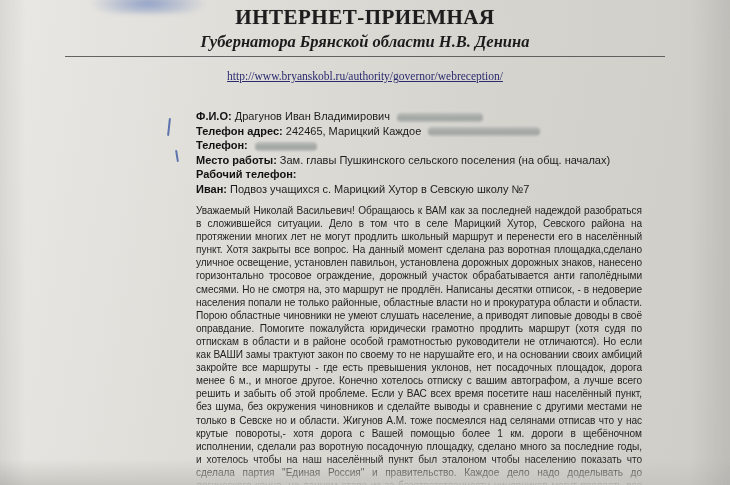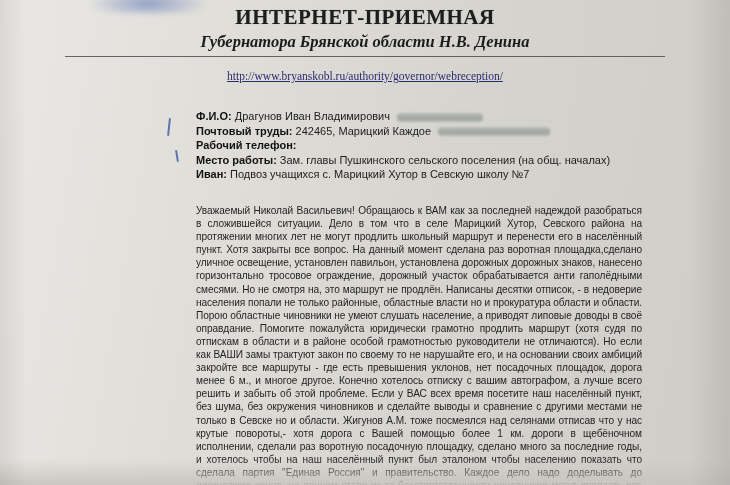--- a/index.html
+++ b/index.html
@@ -180,30 +180,34 @@
   <div class="pen-mark pen-a"></div>
   <div class="pen-mark pen-b"></div>
 
   <div class="fields">
     <div class="field-row">
       <span class="field-label">Ф.И.О:</span>
       <span class="field-value">Драгунов Иван Владимирович</span>
       <span class="redact w1"></span>
     </div>
     <div class="field-row">
-      <span class="field-label">Почтовый труды:</span>
+      <span class="field-label">Телефон адрес:</span>
       <span class="field-value">242465, Марицкий Каждое</span>
       <span class="redact w3"></span>
     </div>
     <div class="field-row">
-      <span class="field-label">Рабочий телефон:</span>
+      <span class="field-label">Телефон:</span>
+      <span class="redact w2"></span>
     </div>
     <div class="field-row">
       <span class="field-label">Место работы:</span>
       <span class="field-value">Зам. главы Пушкинского сельского поселения (на общ. началах)</span>
+    </div>
+    <div class="field-row">
+      <span class="field-label">Рабочий телефон:</span>
     </div>
     <div class="field-row">
       <span class="field-label">Иван:</span>
       <span class="field-value">Подвоз учащихся с. Марицкий Хутор в Севскую школу №7</span>
     </div>
   </div>
 
   <div class="body-text">
     <p>Уважаемый Николай Васильевич! Обращаюсь к ВАМ как за последней надеждой разобраться в сложившейся ситуации. Дело в том что в селе Марицкий Хутор, Севского района на протяжении многих лет не могут продлить школьный маршрут и перенести его в населённый пункт. Хотя закрыты все вопрос. На данный момент сделана раз воротная площадка,сделано уличное освещение, установлен павильон, установлена дорожных дорожных знаков, нанесено горизонтально тросовое ограждение, дорожный участок обрабатывается анти гаполёдными смесями. Но не смотря на, это маршрут не продлён. Написаны десятки отписок, - в недоверие населения попали не только районные, областные власти но и прокуратура области и области. Порою областные чиновники не умеют слушать население, а приводят липовые доводы в своё оправдание. Помогите пожалуйста юридически грамотно продлить маршрут (хотя судя по отпискам в области и в районе особой грамотностью руководители не отличаются). Но если как ВАШИ замы трактуют закон по своему то не нарушайте его, и на основании своих амбиций закройте все маршруты - где есть превышения уклонов, нет посадочных площадок, дорога менее 6 м., и многое другое. Конечно хотелось отписку с вашим автографом, а лучше всего решить и забыть об этой проблеме. Если у ВАС всех время посетите наш населённый пункт, без шума, без окружения чиновников и сделайте выводы и сравнение с другими местами не только в Севске но и области. Жигунов А.М. тоже посмеялся над селянами отписав что у нас крутые повороты,- хотя дорога с Вашей помощью более 1 км. дороги в щебёночном исполнении, сделали раз воротную посадочную площадку, сделано много за последние годы, и хотелось чтобы на наш населённый пункт был эталоном чтобы населению показать что сделала партия "Единая Россия" и правительство. Каждое дело надо доделывать до логического конца, на данном этапе из за безответственности чиновников могут пропасть все труды...</p>
   </div>

